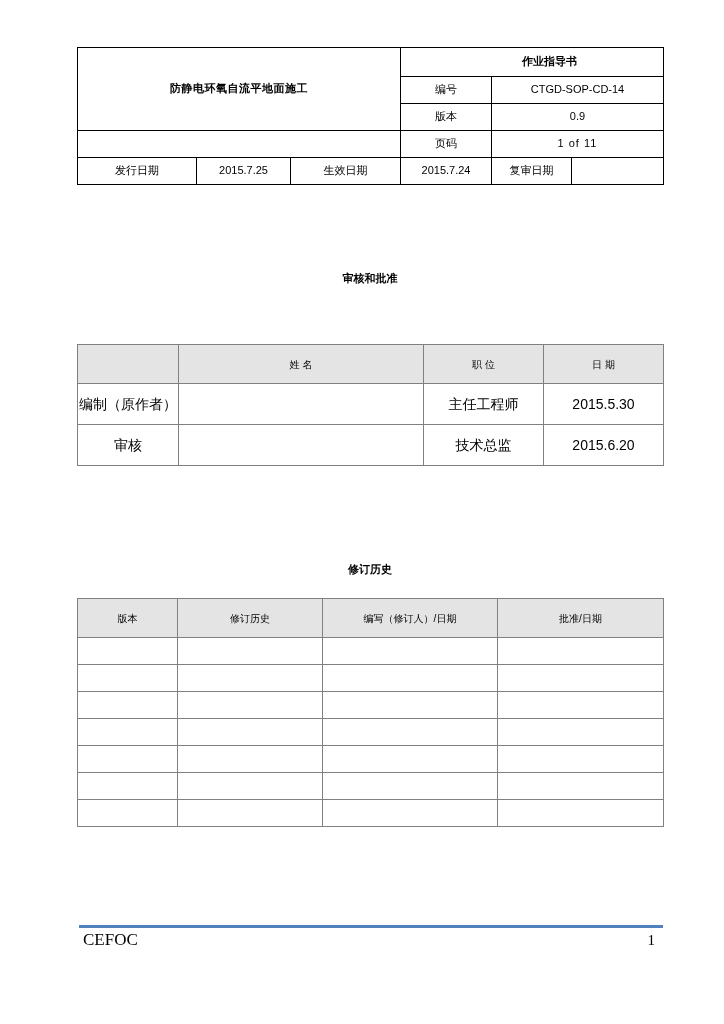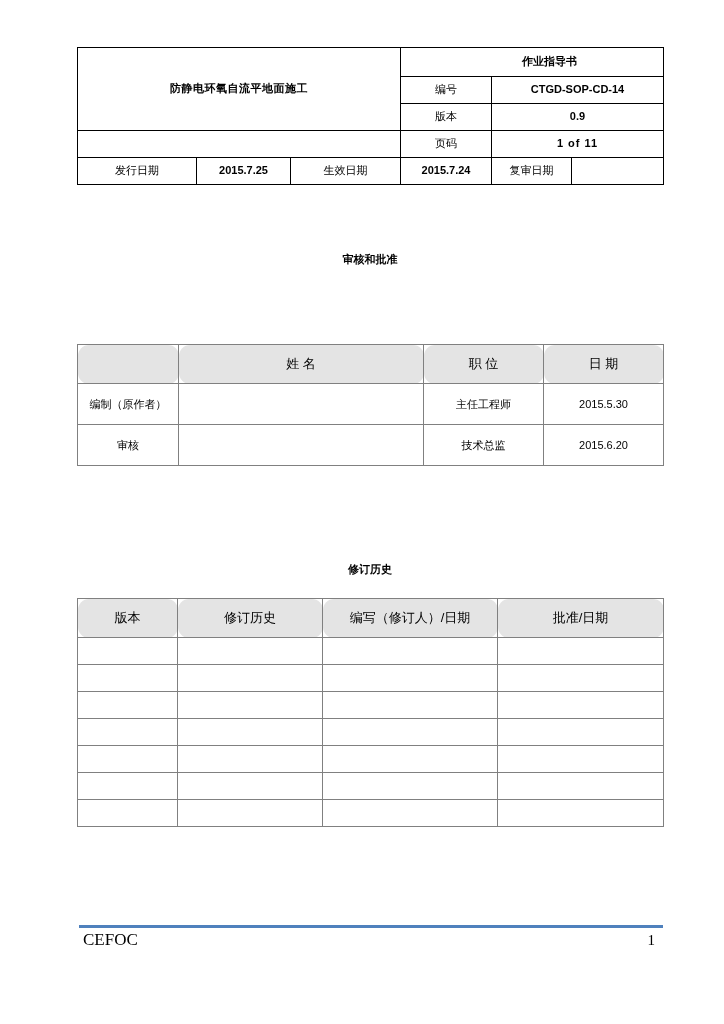--- a/index.html
+++ b/index.html
@@ -38,63 +38,62 @@
     text-align: center;
     vertical-align: middle;
     padding: 2px 1px;
     line-height: 1.2;
   }
   .hdr-title-cell {
     font-size: 15px;
     font-weight: 600;
     letter-spacing: 0.5px;
   }
-  .hdr-bold { font-weight: bold; }
+  .hdr-bold { font-weight: normal; }
   .hdr-cn { font-size: 11.5px; }
   .hdr-top-label { font-size: 12px; font-weight: 600; }
   .pagenum-inner {
     display: inline-block;
     letter-spacing: 1px;
   }
 
   
   .section-caption {
     position: absolute;
     font-size: 11px;
     font-weight: bold;
     color: #000000;
     text-align: center;
     width: 586px;
     left: 77px;
   }
-  #cap-approval { top: 252px; padding-left: 0; text-align: center; }
+  #cap-approval { top: 271px; padding-left: 0; text-align: center; }
   #cap-revision { top: 562px; }
 
   
   .doc-table {
     position: absolute;
     left: 77px;
     border-collapse: collapse;
     table-layout: fixed;
     width: 586px;
   }
   .doc-table td, .doc-table th {
     border: 1px solid #808080;
     font-weight: normal;
-    font-size: 11px;
+    font-size: 14px;
     text-align: center;
     vertical-align: middle;
     padding: 0;
     line-height: 1.3;
   }
   .doc-table thead td {
     background: #e4e4e4;
     height: 38px;
-    font-size: 13px;
-    border-radius: 11px;
+    font-size: 10px;
   }
 
   #tbl-approval { top: 344px; }
   #tbl-approval tbody td { height: 40px; }
 
   #tbl-revision { top: 598px; }
   #tbl-revision tbody td { height: 26px; }
 
   
   .footer-rule {

